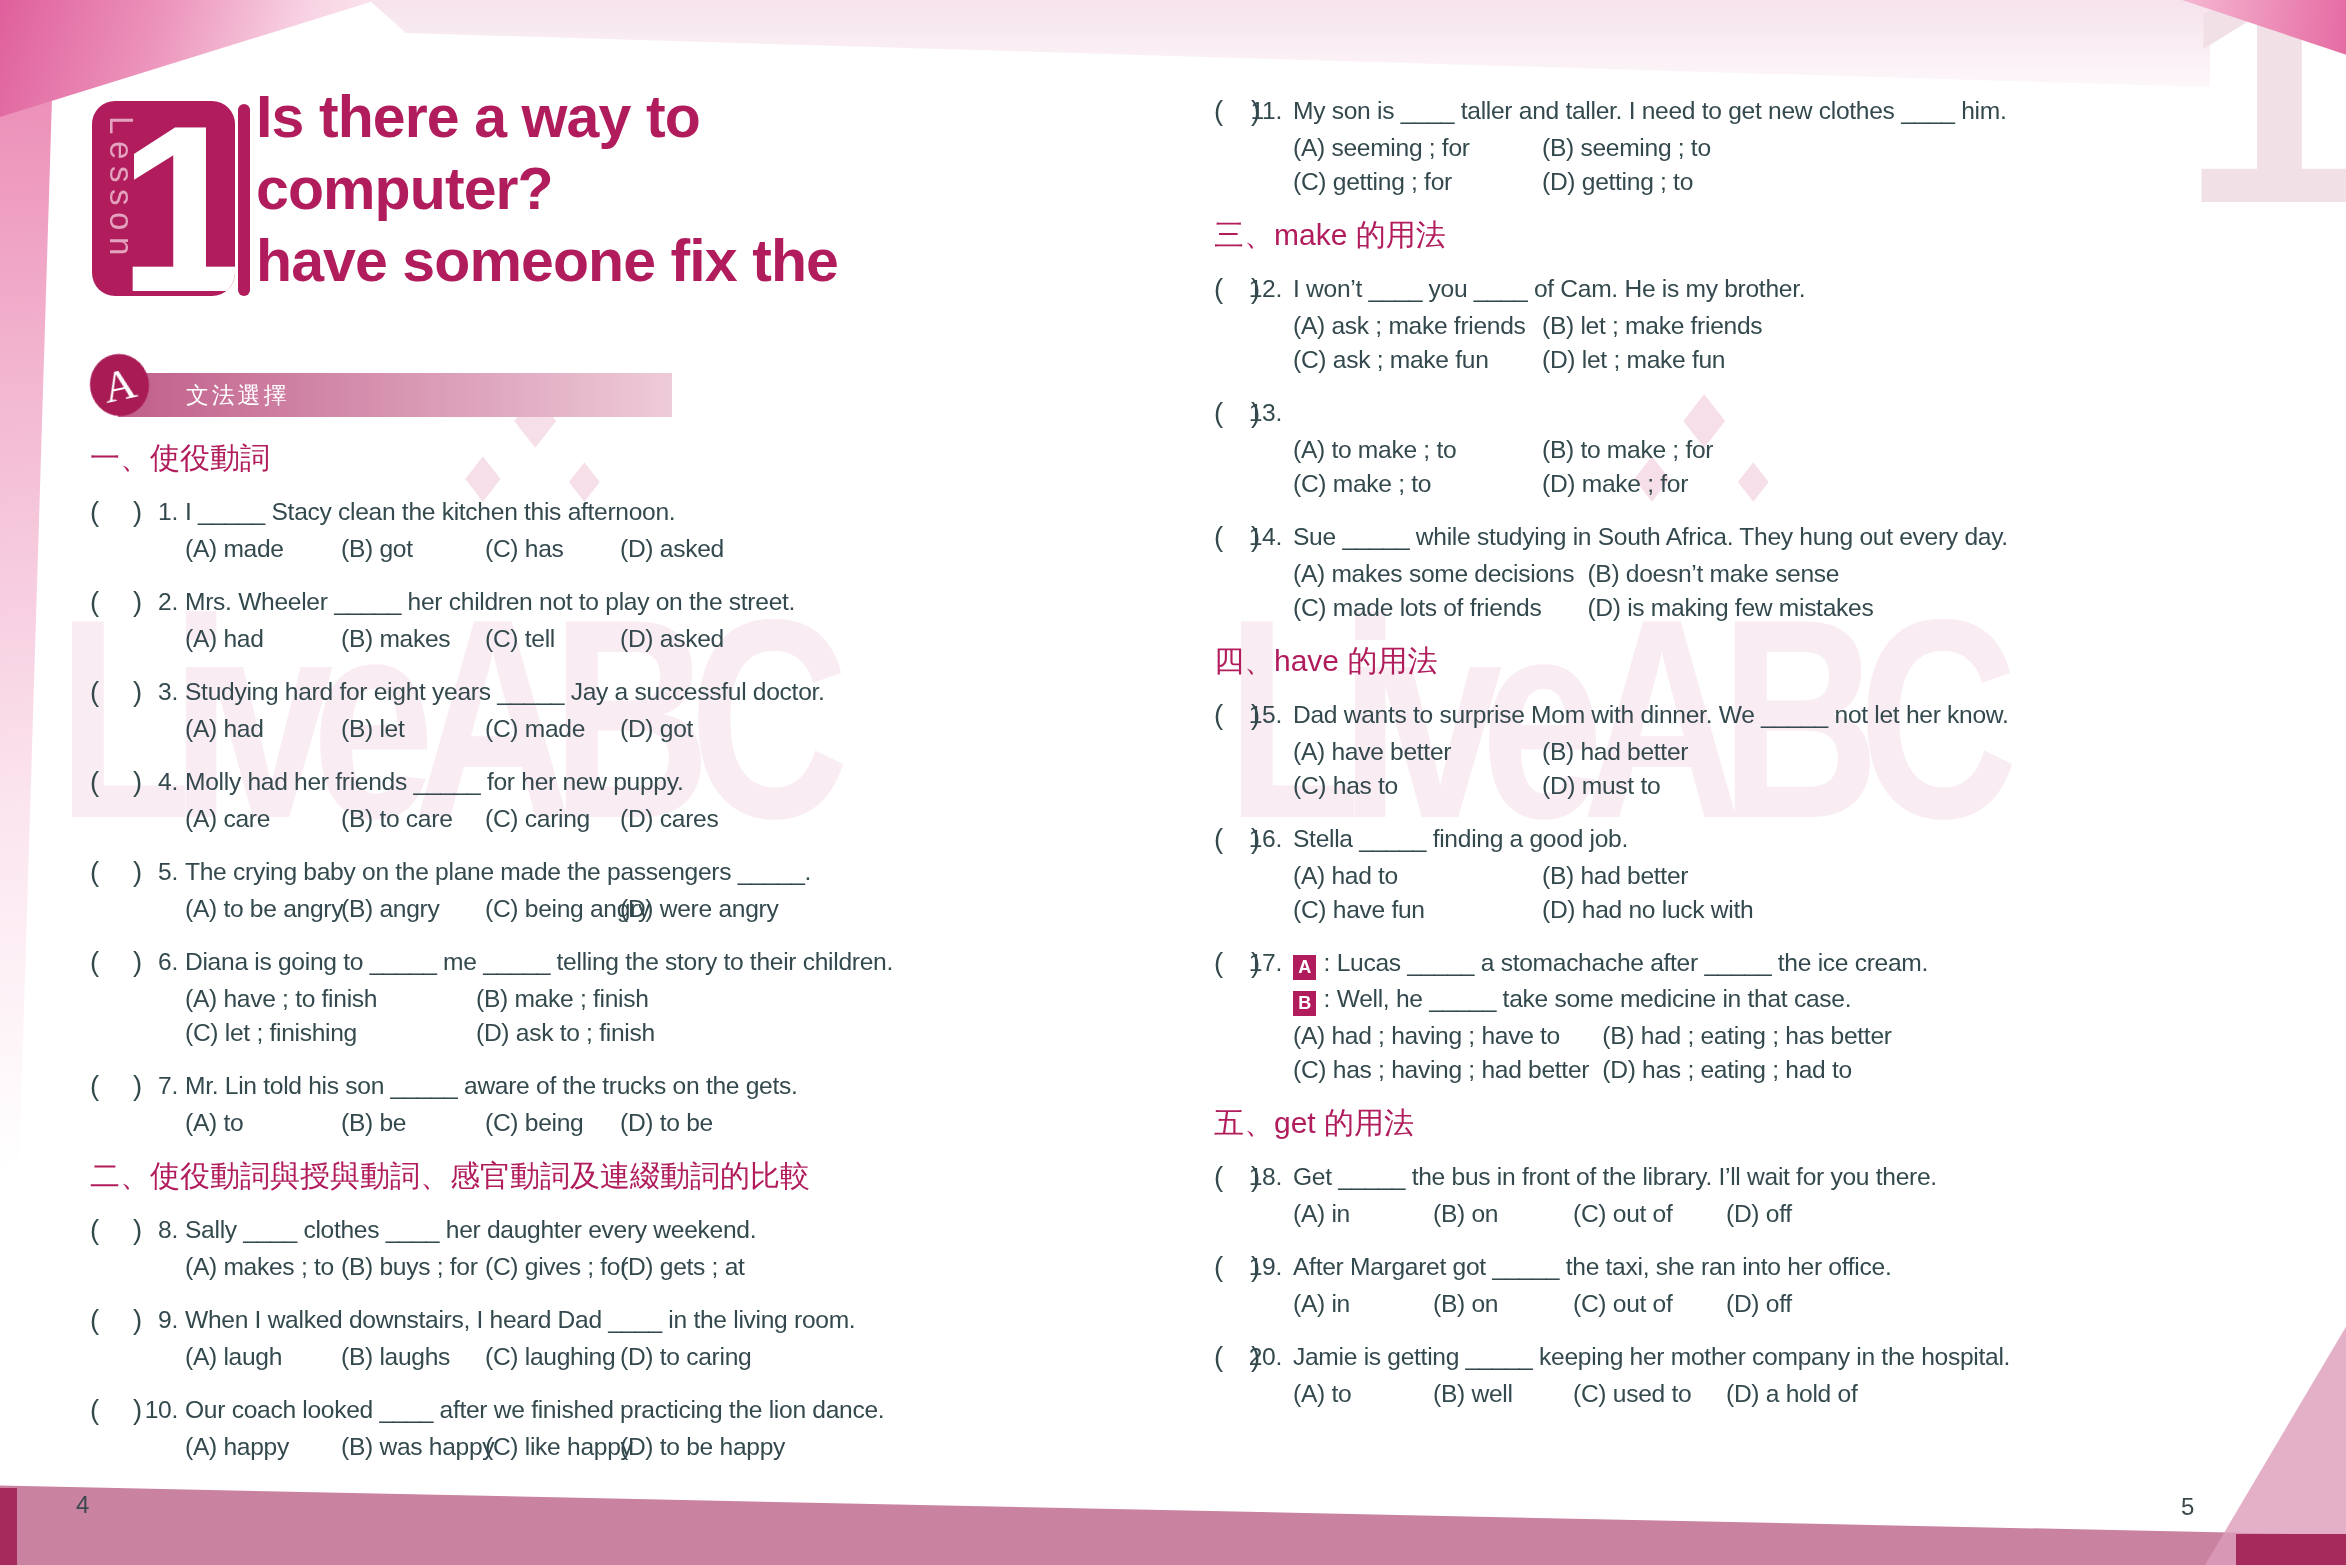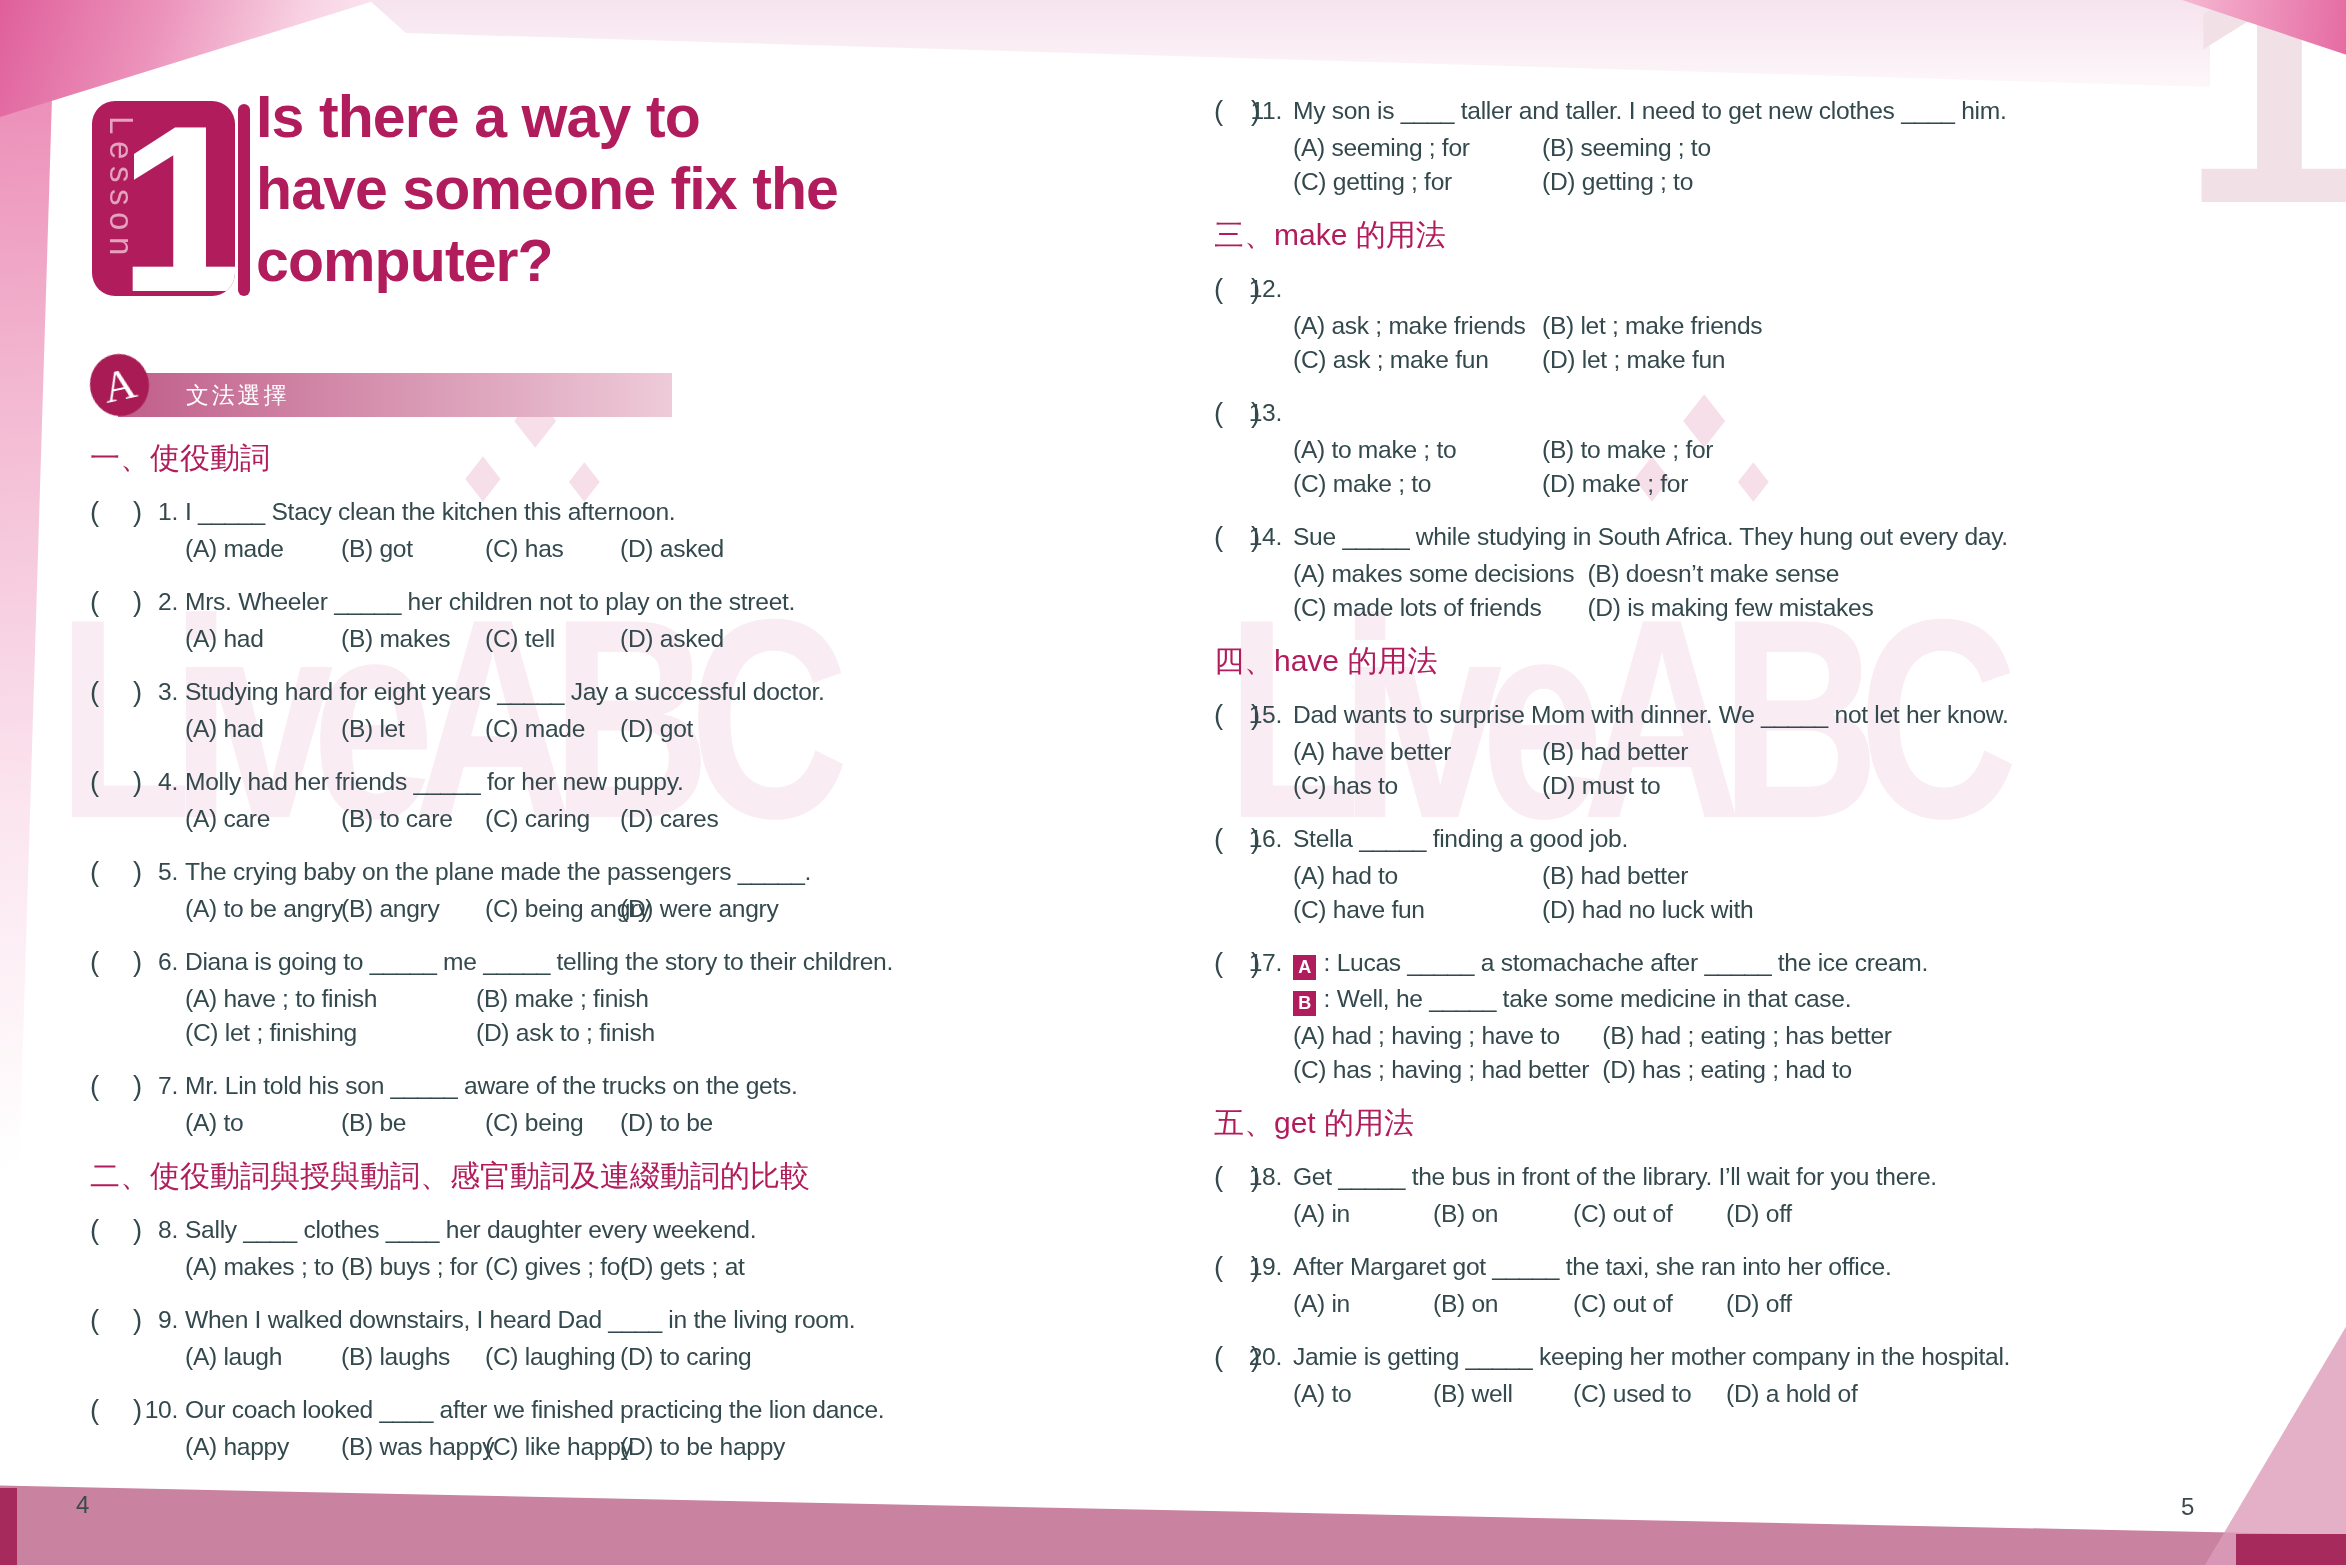--- a/index.html
+++ b/index.html
@@ -106,22 +106,22 @@
   <span class="dmd" style="left:662px;top:-109px;width:28px;height:28px;transform:rotate(45deg)"></span>
 </div>
 
 <div class="abs lesson-box">
   <span class="lesson-vert">Lesson</span>
   <span class="lesson-one">1</span>
 </div>
 <div class="abs lesson-stem"></div>
 <div class="abs title">
   <div>Is there a way to</div>
+  <div>computer?</div>
   <div>have someone fix the</div>
-  <div>computer?</div>
 </div>
 
 <div class="abs sec-bar">
   <span>文法選擇</span>
 </div>
 <div class="abs sec-badge">
   <span>A</span>
 </div>
 
 <div id="left-col" class="abs page-left blocks">
@@ -282,20 +282,21 @@
         <span class="opt">(C) getting ; for</span>
         <span class="opt">(D) getting ; to</span>
       </div>
     </div>
     <div class="sec-heading">三、make 的用法</div>
     <div class="question">
       <div class="q-line">
         <span class="paren paren-open">(</span>
         <span class="paren paren-close">)</span>
         <span class="q-num">12.</span>
+        <span class="q-stem">I won’t ____ you ____ of Cam. He is my brother.</span>
       </div>
       <div class="opts c2">
         <span class="opt">(A) ask ; make friends</span>
         <span class="opt">(B) let ; make friends</span>
         <span class="opt">(C) ask ; make fun</span>
         <span class="opt">(D) let ; make fun</span>
       </div>
     </div>
     <div class="question">
       <div class="q-line">

